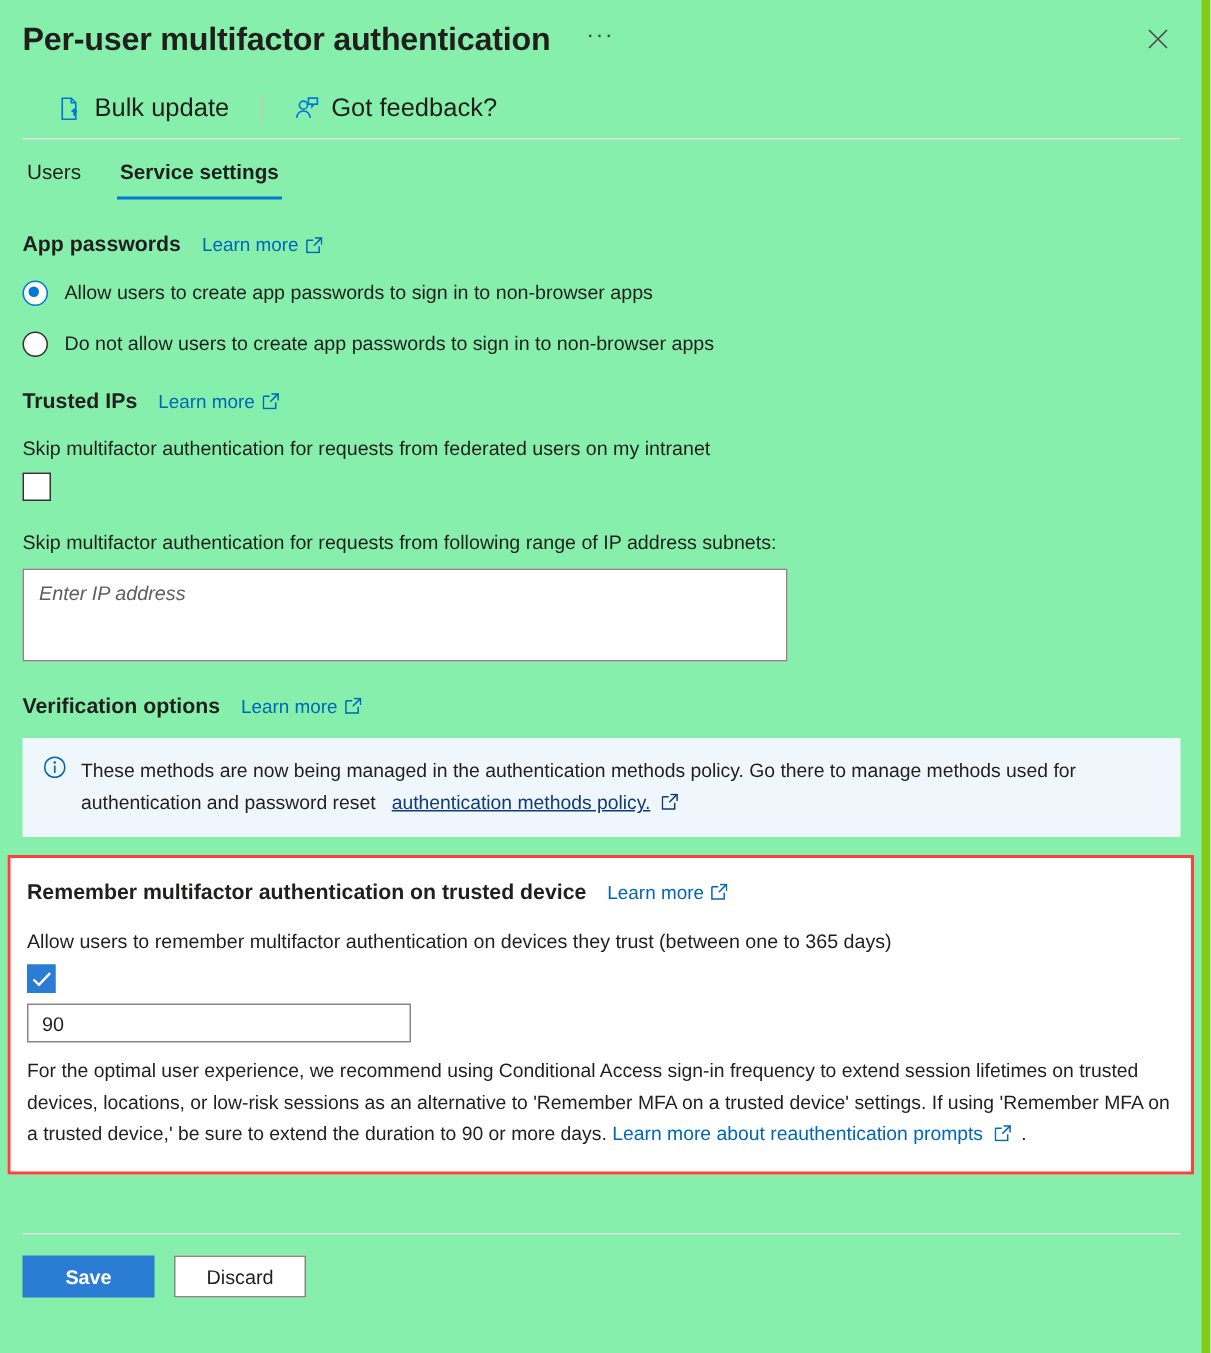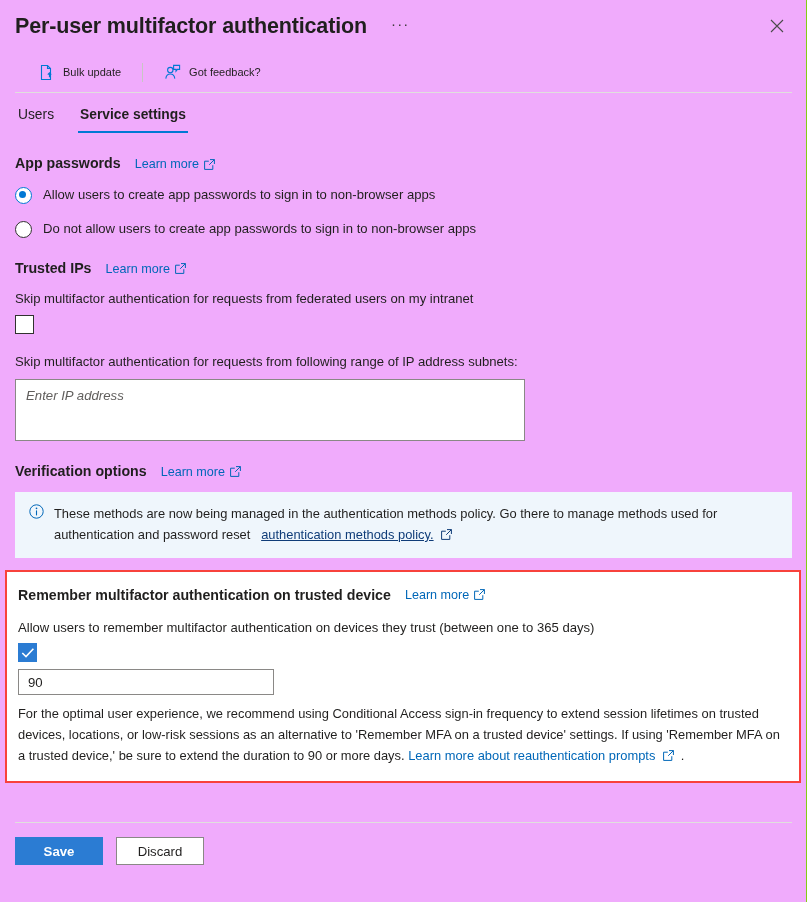--- a/index.html
+++ b/index.html
@@ -12,22 +12,22 @@
     width: 807px;
     height: 902px;
     font-family: "Liberation Sans", sans-serif;
     color: #1b1a19;
     overflow: hidden;
     position: relative;
   }
   .panel {
     position: absolute;
     inset: 0;
-    background: #f0abfc;
-    border-right: 1px solid #84cc16;
+    background: #86efac;
+    border-right: 6px solid #84cc16;
     display: flex;
     flex-direction: column;
   }
 
   
   .header {
     height: 52px;
     display: flex;
     align-items: center;
     padding: 0 14px 0 15px;
@@ -66,21 +66,21 @@
     align-items: center;
     padding: 0 0 0 19px;
     border-bottom: 1px solid #e1dfdd;
     margin: 0 14px 0 15px;
     flex: 0 0 auto;
   }
   .cmd {
     display: flex;
     align-items: center;
     gap: 8px;
-    font-size: 11px;
+    font-size: 17px;
     color: #201f1e;
     cursor: pointer;
     padding: 5px 4px;
     white-space: nowrap;
   }
   .cmd .ic { width: 17px; height: 17px; display: block; color: #0078d4; flex: 0 0 auto; }
   .cmd-sep {
     width: 1px;
     height: 19px;
     background: #c8c6c4;

